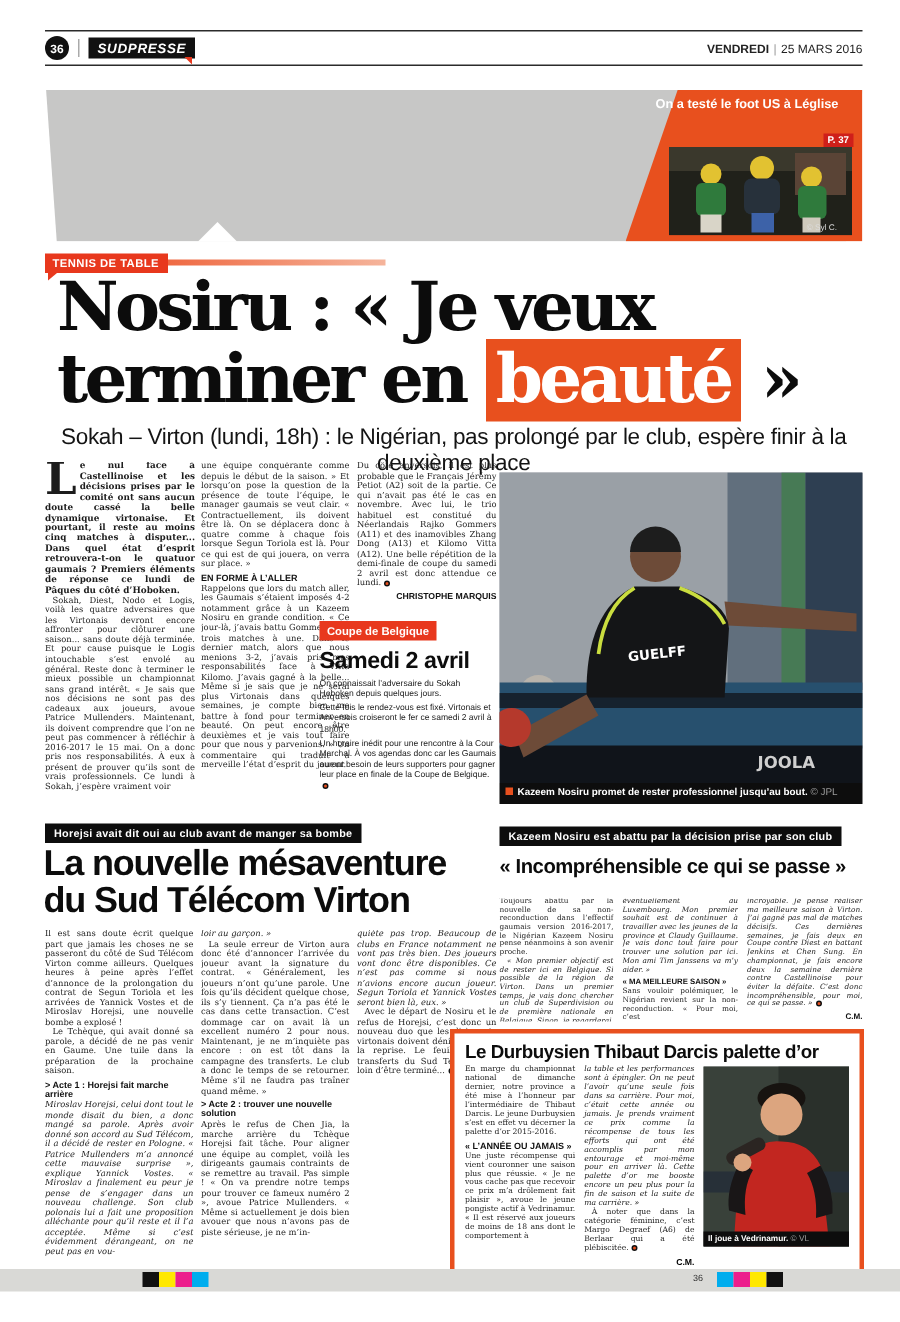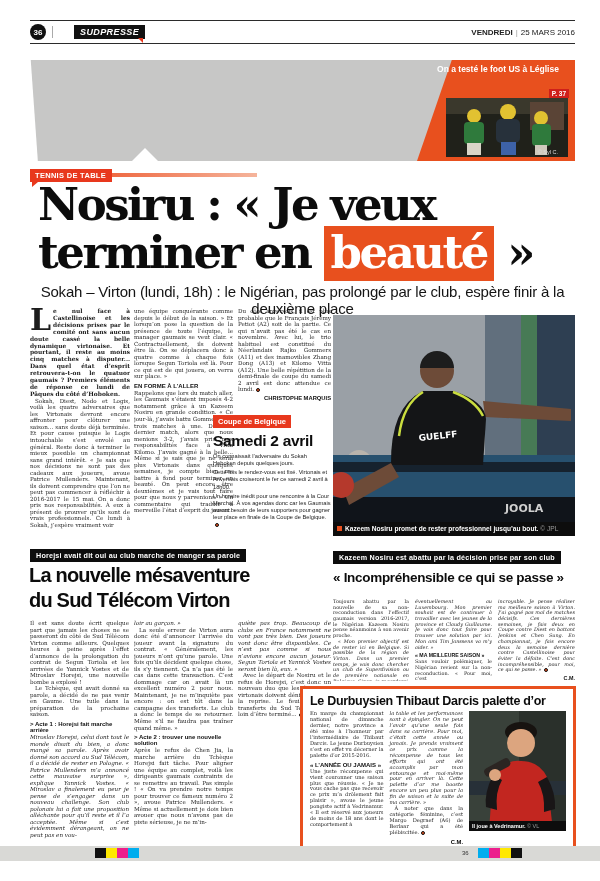--- a/index.html
+++ b/index.html
@@ -7,21 +7,21 @@
   body { background:#ffffff; font-family:"Liberation Sans", sans-serif; position:relative; overflow:hidden; }
 
   
   .masthead { position:absolute; left:30px; top:20px; width:545px; height:24px;
     border-top:1px solid #2b2b2b; border-bottom:1px solid #2b2b2b;
     display:flex; align-items:center; }
   .pagenum-circle { width:16px; height:16px; border-radius:50%; background:#111; color:#fff;
     font-size:8px; font-weight:bold; display:flex; align-items:center; justify-content:center; }
   .mast-div { width:1px; height:12px; background:#aaa; margin:0 6px; }
   .brand-logo { background:#111; color:#fff; font-weight:bold; font-style:italic;
-    font-size:9px; padding:2px 6px; letter-spacing:.4px; position:relative;margin-left:15px; }
+    font-size:9px; padding:2px 6px; letter-spacing:.4px; position:relative; }
   .brand-logo::after { content:""; position:absolute; right:2px; bottom:-4px;
     border-top:5px solid #e8381d; border-left:5px solid transparent; }
   .mast-date { margin-left:auto; font-size:8px; color:#222; }
   .mast-date b { font-weight:bold; }
   .mast-date .sep { color:#999; margin:0 3px; }
 
   
   .banner { position:absolute; left:28px; top:60px; width:547px; height:101px; }
   .banner-grey { position:absolute; inset:0; background:#c7c7c6;
     clip-path:polygon(0.5% 0, 100% 0, 98% 100%, 1.8% 100%); }
@@ -85,21 +85,21 @@
   .photo-caption { position:absolute; left:333px; top:522px; width:242px; background:#0d0d0d;
     color:#fff; font-size:6.6px; font-weight:bold; padding:3px 4px; line-height:1.2; }
   .cap-mark { display:inline-block; width:5px; height:5px; background:#e8501e; margin-right:3px; }
   .photo-credit { color:#9b9b9b; font-weight:normal; }
 
   
   .strip { position:absolute; background:#0d0d0d; color:#fff; font-weight:bold;
     font-size:7.2px; padding:2px 6px; letter-spacing:.2px; }
   .strip-left  { left:30px; top:549px; }
   .strip-right { left:333px; top:551px; }
-  .h2-left  { position:absolute; left:29px; top:563px; width:310px; font-size:20px;
+  .h2-left  { position:absolute; left:29px; top:563px; width:310px; font-size:24px;
     line-height:25px; font-weight:bold; letter-spacing:-0.8px; color:#0c0c0c; }
   .h2-right { position:absolute; left:333px; top:570px; width:244px; font-size:13.5px;
     font-weight:bold; letter-spacing:-0.3px; color:#0c0c0c; }
 
   
   .s2c1 { left:30px;  top:620px; width:99px; height:222px; }
   .s2c2 { left:134px; top:620px; width:99px; height:222px; }
   .s2c3 { left:238px; top:620px; width:93px; height:222px; }
 
   
@@ -216,21 +216,21 @@
     <path d="M58 148 L10 174 L16 190 L66 162 Z" fill="#6d4b38"></path>
     <circle cx="8" cy="170" r="13" fill="#b5392c"></circle>
     <text x="86" y="126" fill="#ffffff" font-size="9" font-weight="bold" font-family="DejaVu Sans, sans-serif" transform="rotate(-6 86 126)">GUELFF</text>
   </svg>
 </div>
 <div class="photo-caption">
   <span class="cap-mark"></span><span>Kazeem Nosiru promet de rester professionnel jusqu’au bout.</span>
   <span class="photo-credit">© JPL</span>
 </div>
 
-<div class="strip strip-left">Horejsi avait dit oui au club marche de manger sa parole</div>
+<div class="strip strip-left">Horejsi avait dit oui au club avant de manger sa bombe</div>
 <h2 class="h2-left"><span>La nouvelle mésaventure</span><br><span>du Sud Télécom Virton</span></h2>
 <div class="bcol s2c1">
   <p>Il est sans doute écrit quelque part que jamais les choses ne se passeront du côté de Sud Télécom Virton comme ailleurs. Quelques heures à peine après l’effet d’annonce de la prolongation du contrat de Segun Toriola et les arrivées de Yannick Vostes et de Miroslav Horejsi, une nouvelle bombe a explosé !</p>
   <p>Le Tchèque, qui avait donné sa parole, a décidé de ne pas venir en Gaume. Une tuile dans la préparation de la prochaine saison.</p>
   <div class="minisub">&gt; Acte 1 :  Horejsi fait marche arrière</div>
   <p class="ital">Miroslav Horejsi, celui dont tout le monde disait du bien, a donc mangé sa parole. Après avoir donné son accord au Sud Télécom, il a décidé de rester en Pologne. « Patrice Mullenders m’a annoncé cette mauvaise surprise », explique Yannick Vostes. « Miroslav a finalement eu peur je pense de s’engager dans un nouveau challenge. Son club polonais lui a fait une proposition alléchante pour qu’il reste et il l’a acceptée. Même si c’est évidemment dérangeant, on ne peut pas en vou-</p>
 </div>
 <div class="bcol s2c2">
   <p class="ital">loir au garçon. »</p>
   <p>La seule erreur de Virton aura donc été d’annoncer l’arrivée du joueur avant la signature du contrat. « Généralement, les joueurs n’ont qu’une parole. Une fois qu’ils décident quelque chose, ils s’y tiennent. Ça n’a pas été le cas dans cette transaction. C’est dommage car on avait là un excellent numéro 2 pour nous. Maintenant, je ne m’inquiète pas encore : on est tôt dans la campagne des transferts. Le club a donc le temps de se retourner. Même s’il ne faudra pas traîner quand même. »</p>

